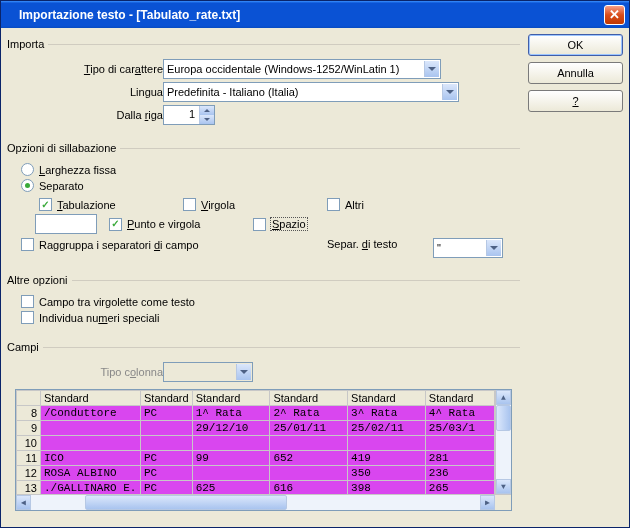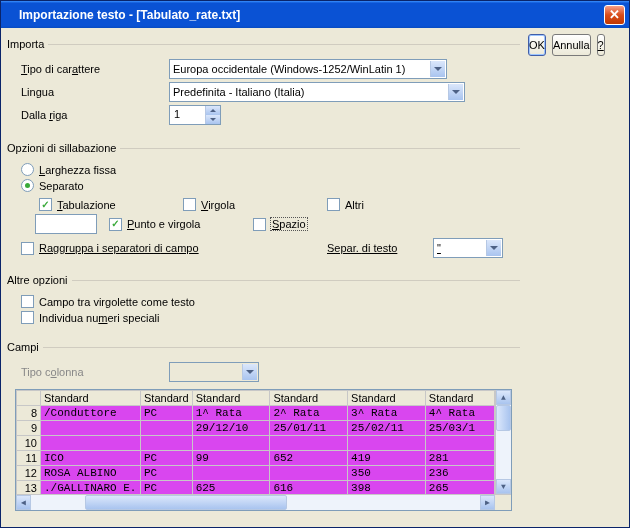--- a/index.html
+++ b/index.html
@@ -57,21 +57,21 @@
   }
   .left-col {
     flex: 1;
     display: flex;
     flex-direction: column;
     gap: 4px;
   }
   .right-col {
     width: 95px;
     display: flex;
-    flex-direction: row;
+    flex-direction: column;
     gap: 6px;
   }
   .btn {
     height: 22px;
     border: 1px solid #7a7a7a;
     background: linear-gradient(to bottom, #fff, #ECE9D8);
     border-radius: 3px;
     font-size: 11px;
     cursor: pointer;
     text-align: center;
@@ -96,21 +96,21 @@
     padding: 0 4px 0 0;
     margin-left: -4px;
     color: #000;
     font-size: 11px;
     background: #ECE9D8;
   }
   .row {
     display: flex;
     align-items: center;
     margin: 3px 0;
-    gap: 6px;
+    text-align: right;
   }
   .lbl {
     width: 152px;
     padding-left: 10px;
   }
   .select, .text-input {
     height: 20px;
     border: 1px solid #7F9DB9;
     background: #fff;
     font-size: 11px;
@@ -160,21 +160,21 @@
     width:13px;height:13px;border:1px solid #7F9DB9;background:#fff;
     display:flex;align-items:center;justify-content:center;flex-shrink:0;
   }
   .radio { border-radius:50%; }
   .radio.checked::after{content:"";width:5px;height:5px;border-radius:50%;background:#3aaa3a;}
   .check.checked::after{content:"✓";color:#3aaa3a;font-size:10px;font-weight:bold;line-height:1;}
   .dotted { outline: 1px dotted #555; outline-offset:0px; padding:0 1px;}
   .sep-opts { display:flex; flex-wrap:wrap; margin-left:24px;}
   .sep-opts .check-row { width: 140px; margin-left:4px;}
   .sep-opts .check-row.wider { width: 146px;}
-  .sep-text-row { display:flex; align-items:center; gap:6px; margin:4px 0 2px 10px;text-decoration:underline;}
+  .sep-text-row { display:flex; align-items:flex-start; gap:6px; margin:4px 0 2px 10px;}
   .sep-text-row .lbl4 { width: 100px;}
 
   
   .preview {
     border:1px solid #7F9DB9;
     background:#d946ef;
     height: 122px;
     margin:4px 4px 0 4px;
     display:flex;
     flex-direction:column;

